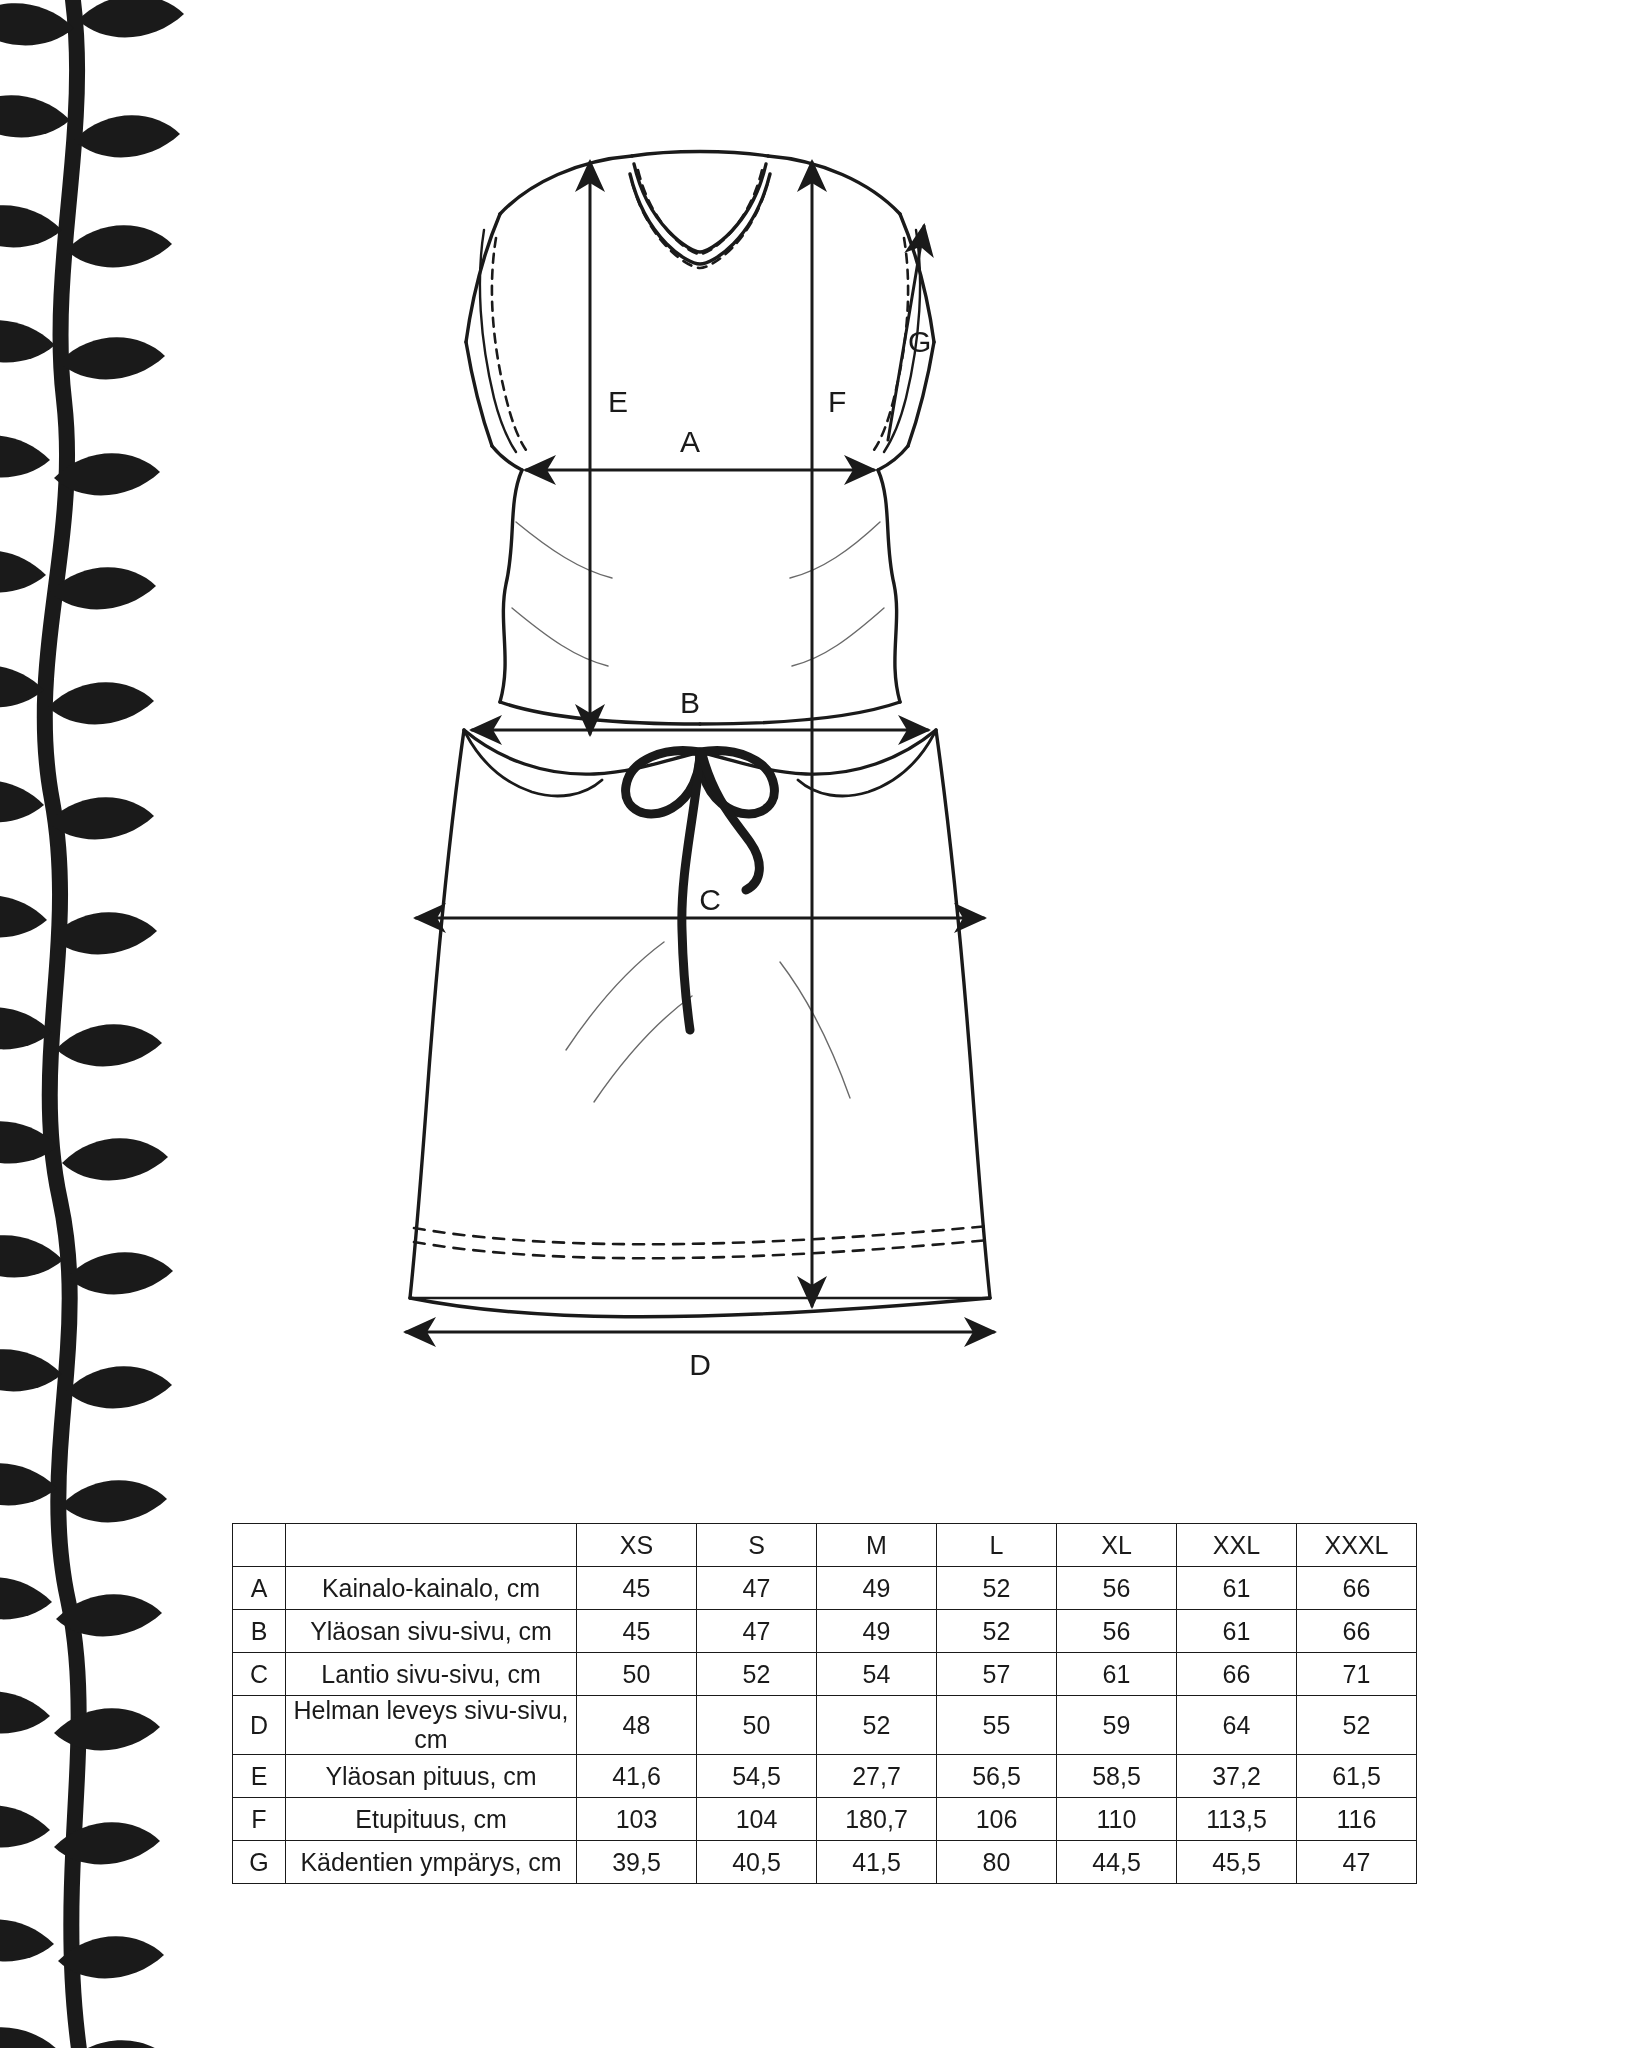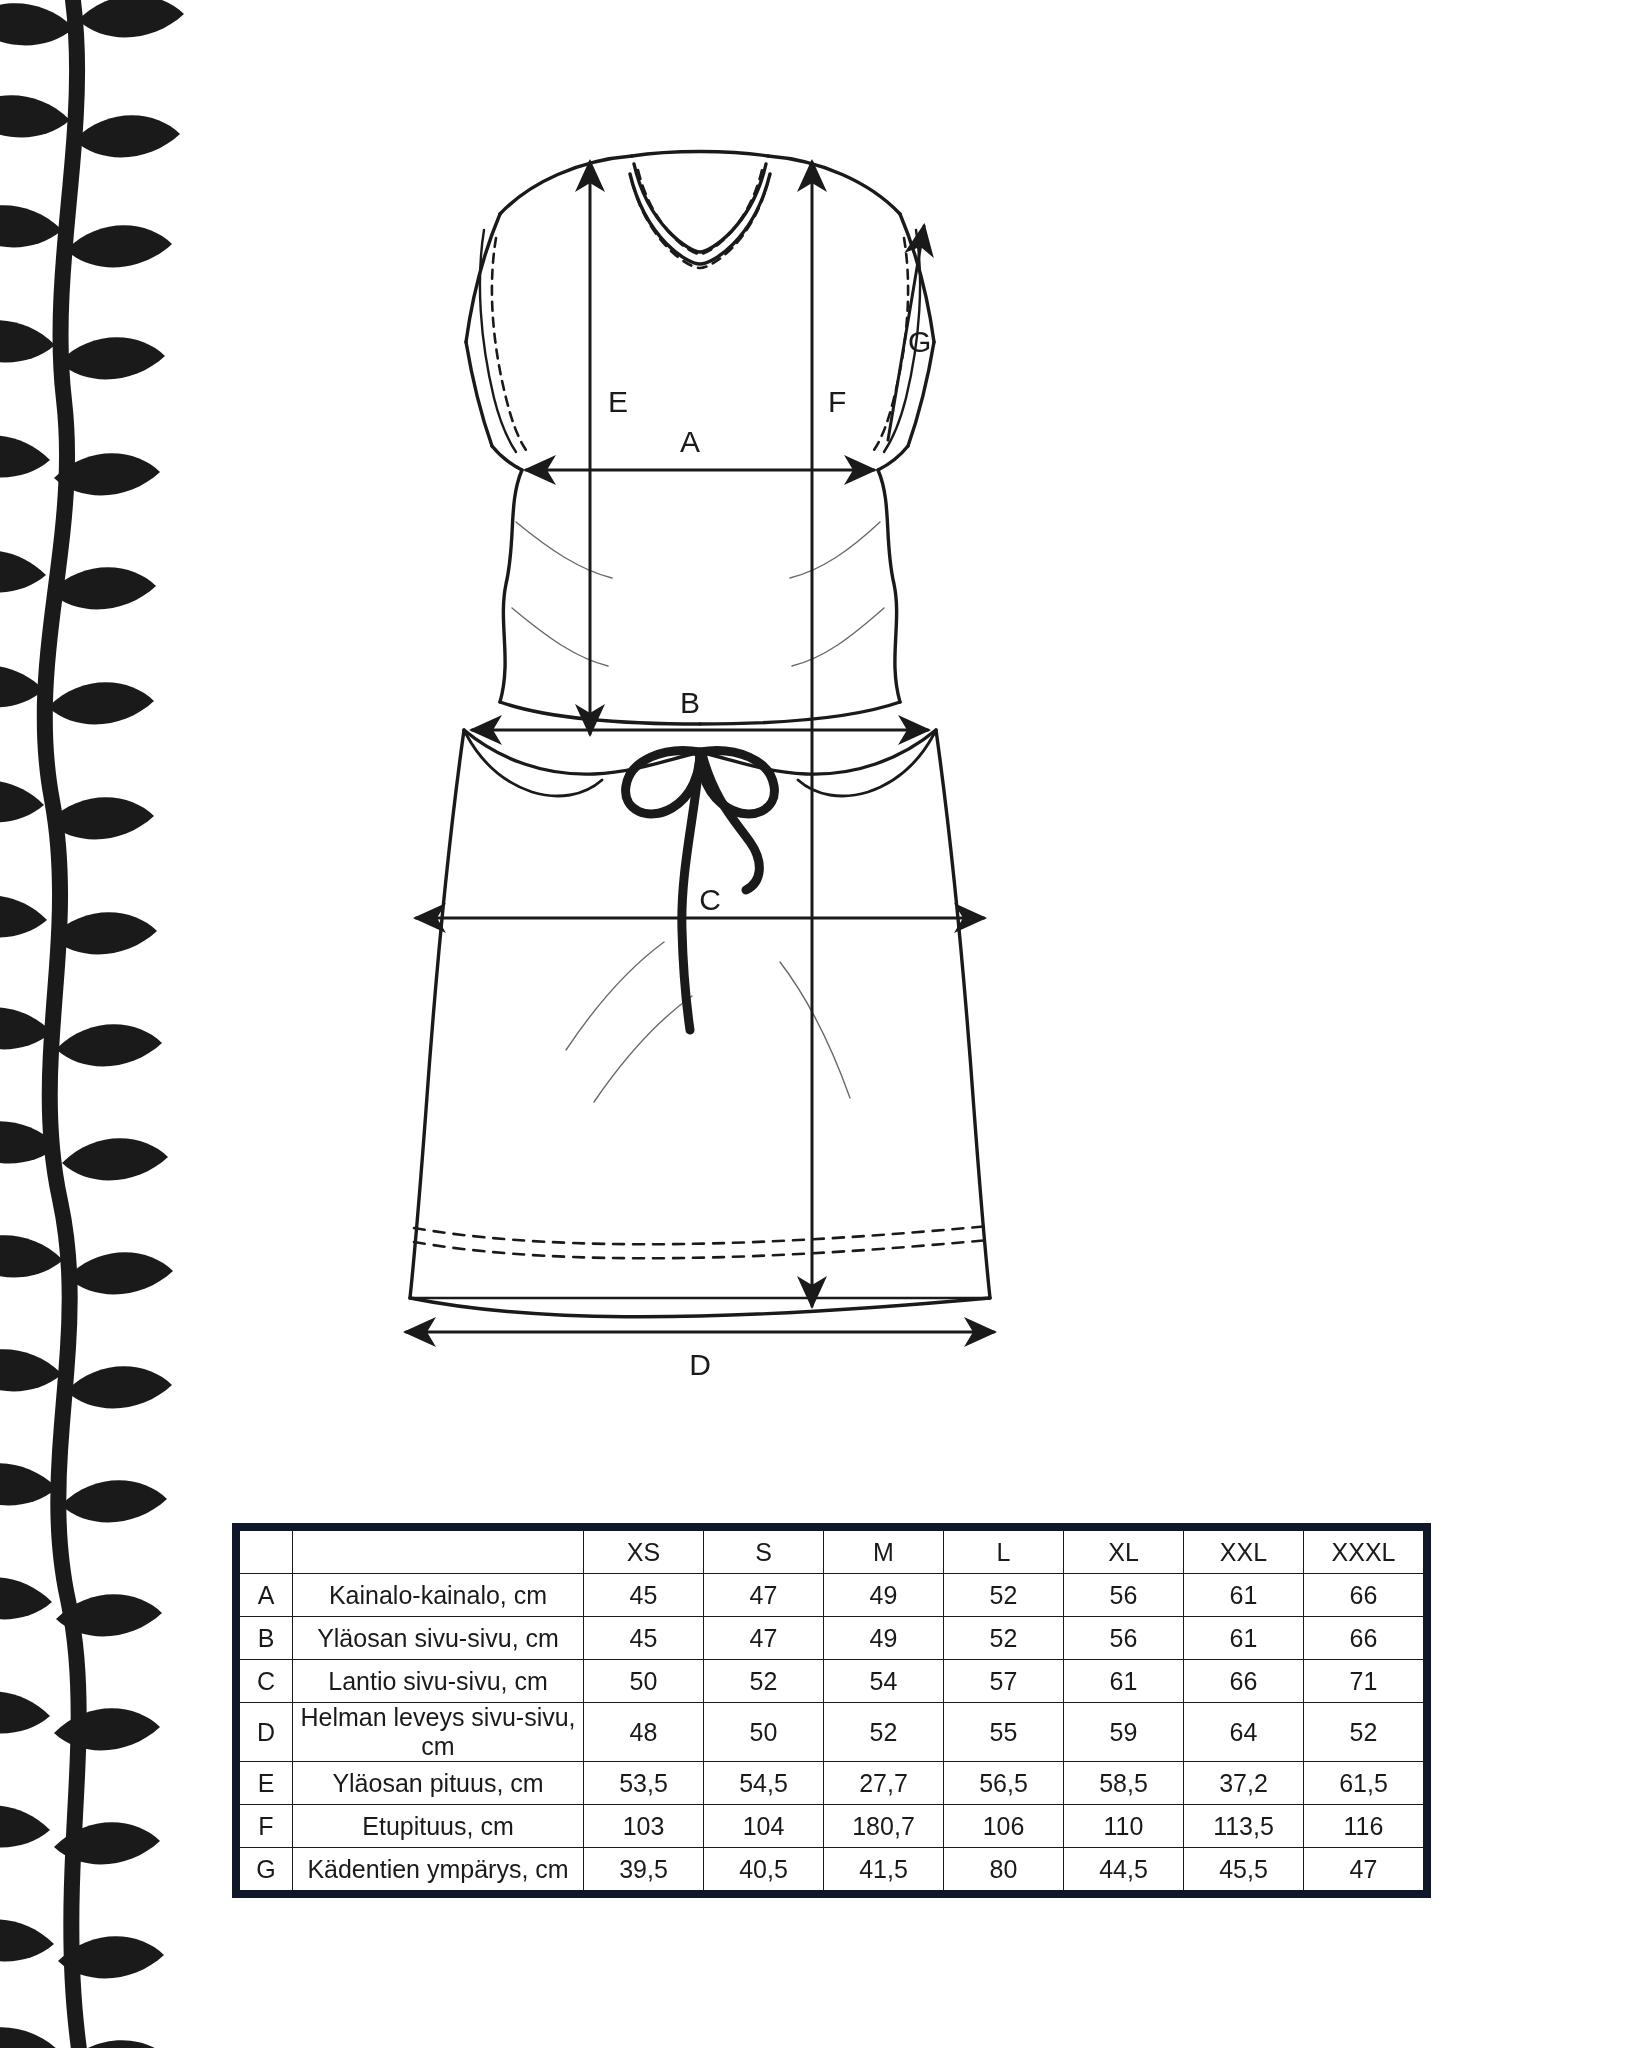--- a/index.html
+++ b/index.html
@@ -54,21 +54,21 @@
     padding: 0;
     height: 42px;
     font-weight: normal;
     font-size: 25px;
     color: #1a1a1a;
     text-align: center;
     vertical-align: middle;
     font-family: "Liberation Sans", sans-serif;
   }
   table.size-table {
-    border: 8px solid #0f172a;
+    border: 1px solid #0f172a;
   }
   th.corner-letter, td.row-letter {
     width: 52px;
     text-align: center;
   }
   th.corner-label, td.row-label {
     width: 290px;
     text-align: left;
     padding-left: 14px;
   }
@@ -345,21 +345,21 @@
             <td class="size-val">50</td>
             <td class="size-val">52</td>
             <td class="size-val">55</td>
             <td class="size-val">59</td>
             <td class="size-val">64</td>
             <td class="size-val">52</td>
           </tr>
           <tr>
             <td class="row-letter">E</td>
             <td class="row-label">Yläosan pituus, cm</td>
-            <td class="size-val">53,5</td>
+            <td class="size-val">41,6</td>
             <td class="size-val">54,5</td>
             <td class="size-val">27,7</td>
             <td class="size-val">56,5</td>
             <td class="size-val">58,5</td>
             <td class="size-val">37,2</td>
             <td class="size-val">61,5</td>
           </tr>
           <tr>
             <td class="row-letter">F</td>
             <td class="row-label">Etupituus, cm</td>

